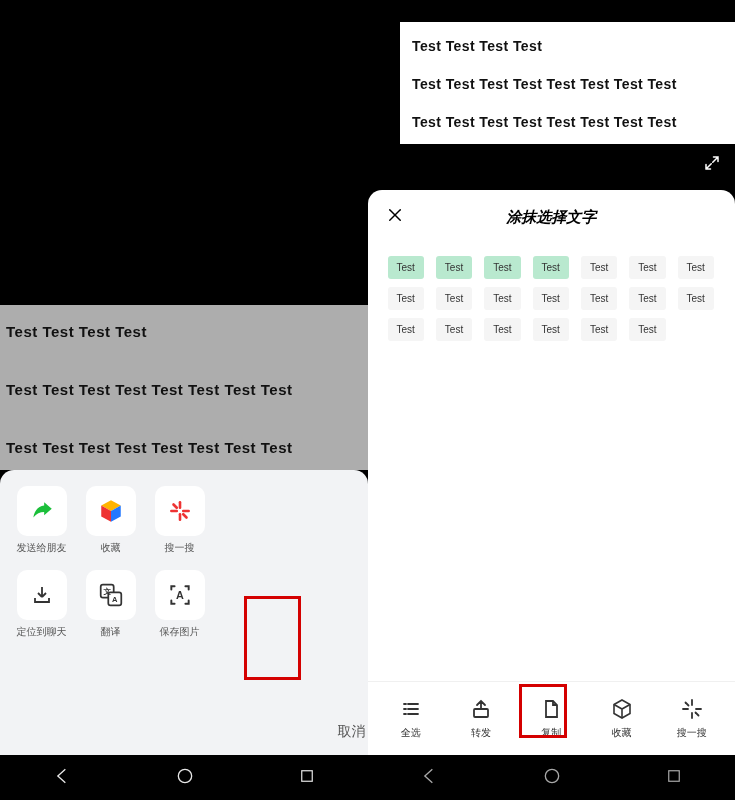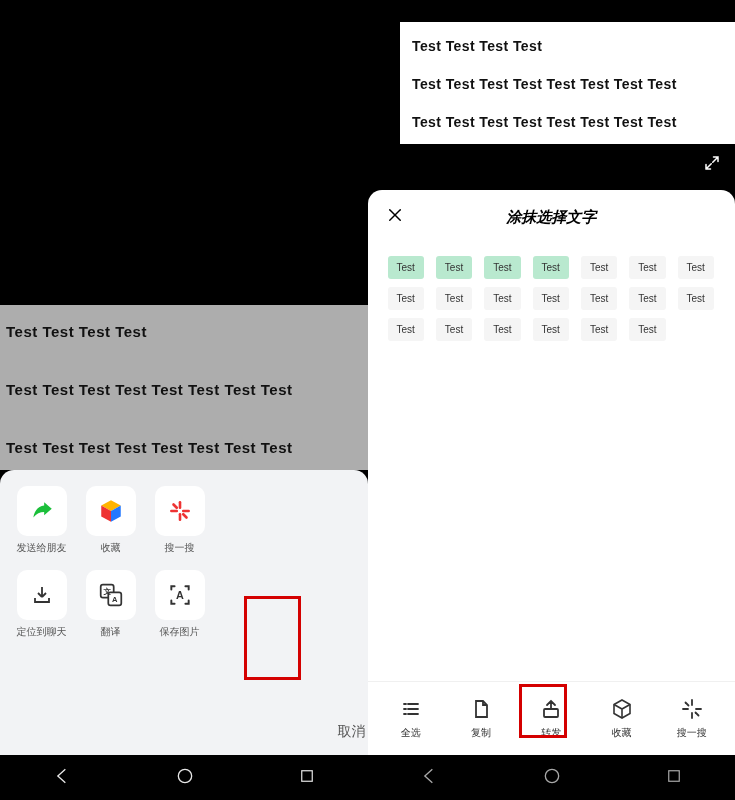--- a/index.html
+++ b/index.html
@@ -206,35 +206,35 @@
         <div class="bb-item">
           <span class="ic">
               <svg width="24" height="24" viewBox="0 0 24 24" fill="none" stroke="#333" stroke-width="1.8" stroke-linecap="round">
                 <path d="M5 7h2M9 7h10M5 12h2M9 12h10M5 17h2M9 17h10"></path>
               </svg>
             </span>
           <div class="bb-label">全选</div>
         </div>
         <div class="bb-item">
           <span class="ic">
+              <svg width="24" height="24" viewBox="0 0 24 24" fill="none" stroke="#333" stroke-width="1.8" stroke-linecap="round">
+                <path d="M12 4v8M8 8l4-4 4 4"></path>
+                <rect x="5" y="12" width="14" height="8" rx="1"></rect>
+              </svg>
+            </span>
+          <div class="bb-label">转发</div>
+        </div>
+        <div class="bb-item">
+          <span class="ic">
               <svg width="24" height="24" viewBox="0 0 24 24" fill="none" stroke="#333" stroke-width="1.8">
                 <path d="M7 4h7l4 4v12H7z"></path>
                 <path d="M14 4v4h4"></path>
               </svg>
             </span>
           <div class="bb-label">复制</div>
-        </div>
-        <div class="bb-item">
-          <span class="ic">
-              <svg width="24" height="24" viewBox="0 0 24 24" fill="none" stroke="#333" stroke-width="1.8" stroke-linecap="round">
-                <path d="M12 4v8M8 8l4-4 4 4"></path>
-                <rect x="5" y="12" width="14" height="8" rx="1"></rect>
-              </svg>
-            </span>
-          <div class="bb-label">转发</div>
         </div>
         <div class="bb-item">
           <span class="ic">
               <svg width="24" height="24" viewBox="0 0 24 24" fill="none" stroke="#333" stroke-width="1.6">
                 <path d="M12 3l8 4.5v9L12 21l-8-4.5v-9L12 3z"></path>
                 <path d="M4 7.5L12 12l8-4.5M12 12v9"></path>
               </svg>
             </span>
           <div class="bb-label">收藏</div>
         </div>

